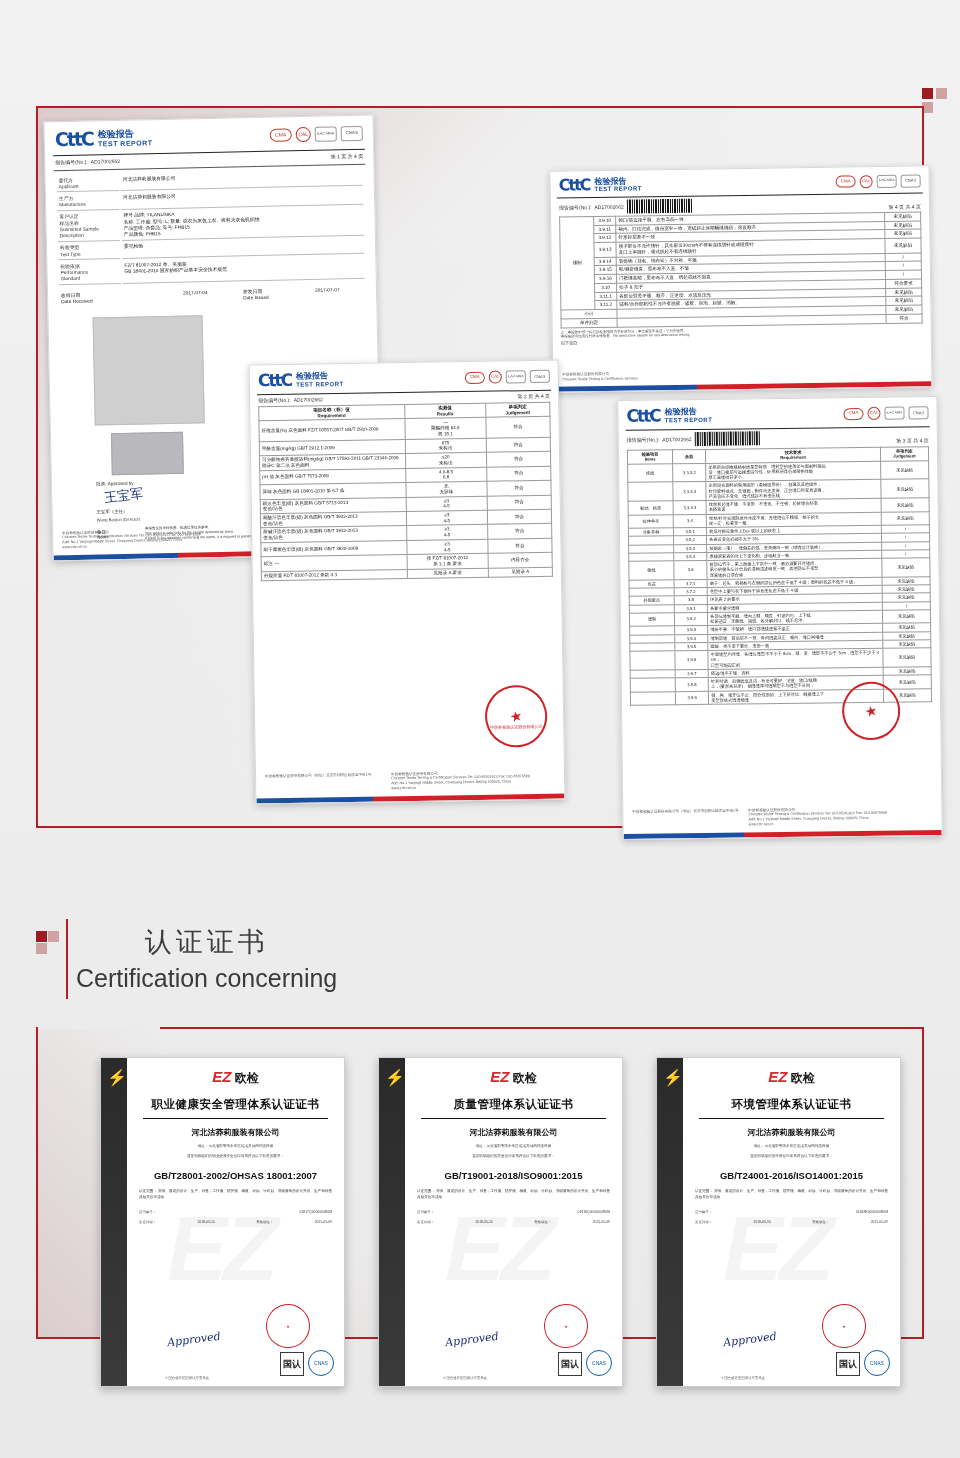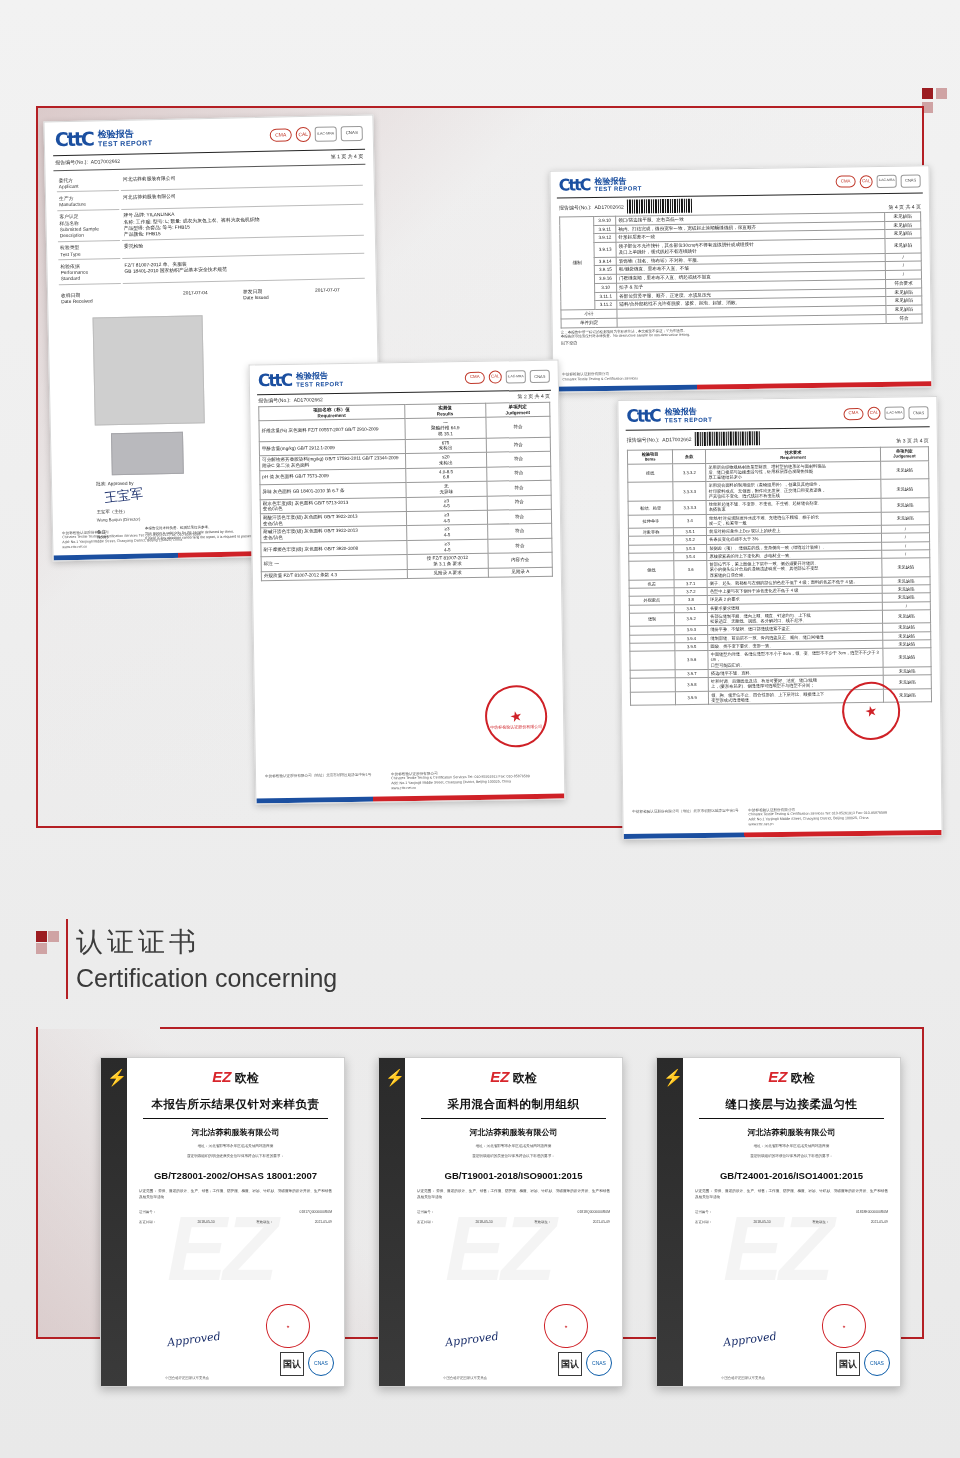--- a/index.html
+++ b/index.html
@@ -182,21 +182,21 @@
     transform: rotate(-6deg);
   }
 
   
   .sec-cert {
     position: absolute;
     left: 0; top: 905px; width: 960px; height: 553px;
   }
   .cert-head { position: absolute; left: 76px; top: 20px; }
   .cert-head .cn {
-    font-size: 27px; color: #3d3d3d; letter-spacing: 4px; line-height: 34px;
+    font-size: 27px; color: #3d3d3d; letter-spacing: 4px; line-height: 34px; text-align: center;
   }
   .cert-head .en {
     font-size: 25px; color: #3a3a3a; line-height: 38px;
   }
   .cert-rule-v {
     position: absolute; left: 66px; top: 14px;
     width: 2px; height: 80px; background: #b41f24;
   }
   .frame-cert {
     position: absolute;
@@ -921,21 +921,21 @@
 
     <div class="cert" style="left:100px; top:152px;">
       <div class="cert-side">
         <div class="bolt">⚡</div>
       </div>
       <div class="cert-body">
         <div class="cert-logo">
           <span class="ez">EZ</span>
           <span>欧检</span>
         </div>
-        <div class="cert-title">本报告所示结果仅针对来样负责</div>
+        <div class="cert-title">职业健康安全管理体系认证证书</div>
         <div class="cert-rule"></div>
         <div class="cert-company">河北沽莽莉服装有限公司</div>
         <div class="cert-sub">地址：河北省邯郸市永年区临洺关镇西环路西侧</div>
         <div class="cert-sub" style="margin-top:5px;">兹证明该组织的职业健康安全管理体系符合以下标准的要求：</div>
         <div class="cert-std">GB/T28001-2002/OHSAS 18001:2007</div>
         <div class="cert-para">
           <span>认证范围：</span>
           <span>劳保、服装的设计、生产、销售；工作服、防护服、棉服、衬衫、针织衫、羽绒服等的设计开发、生产和销售及相关管理活动</span>
         </div>
         <div class="cert-meta" style="margin-top:10px;">
@@ -961,21 +961,21 @@
 
     <div class="cert" style="left:378px; top:152px;">
       <div class="cert-side">
         <div class="bolt">⚡</div>
       </div>
       <div class="cert-body">
         <div class="cert-logo">
           <span class="ez">EZ</span>
           <span>欧检</span>
         </div>
-        <div class="cert-title">采用混合面料的制用组织</div>
+        <div class="cert-title">质量管理体系认证证书</div>
         <div class="cert-rule"></div>
         <div class="cert-company">河北沽莽莉服装有限公司</div>
         <div class="cert-sub">地址：河北省邯郸市永年区临洺关镇西环路西侧</div>
         <div class="cert-sub" style="margin-top:5px;">兹证明该组织的质量管理体系符合以下标准的要求：</div>
         <div class="cert-std">GB/T19001-2018/ISO9001:2015</div>
         <div class="cert-para">
           <span>认证范围：</span>
           <span>劳保、服装的设计、生产、销售；工作服、防护服、棉服、衬衫、针织衫、羽绒服等的设计开发、生产和销售及相关管理活动</span>
         </div>
         <div class="cert-meta" style="margin-top:10px;">
@@ -1001,21 +1001,21 @@
 
     <div class="cert" style="left:656px; top:152px;">
       <div class="cert-side">
         <div class="bolt">⚡</div>
       </div>
       <div class="cert-body">
         <div class="cert-logo">
           <span class="ez">EZ</span>
           <span>欧检</span>
         </div>
-        <div class="cert-title">缝口接层与边接柔温匀性</div>
+        <div class="cert-title">环境管理体系认证证书</div>
         <div class="cert-rule"></div>
         <div class="cert-company">河北沽莽莉服装有限公司</div>
         <div class="cert-sub">地址：河北省邯郸市永年区临洺关镇西环路西侧</div>
         <div class="cert-sub" style="margin-top:5px;">兹证明该组织的环境管理体系符合以下标准的要求：</div>
         <div class="cert-std">GB/T24001-2016/ISO14001:2015</div>
         <div class="cert-para">
           <span>认证范围：</span>
           <span>劳保、服装的设计、生产、销售；工作服、防护服、棉服、衬衫、针织衫、羽绒服等的设计开发、生产和销售及相关管理活动</span>
         </div>
         <div class="cert-meta" style="margin-top:10px;">

